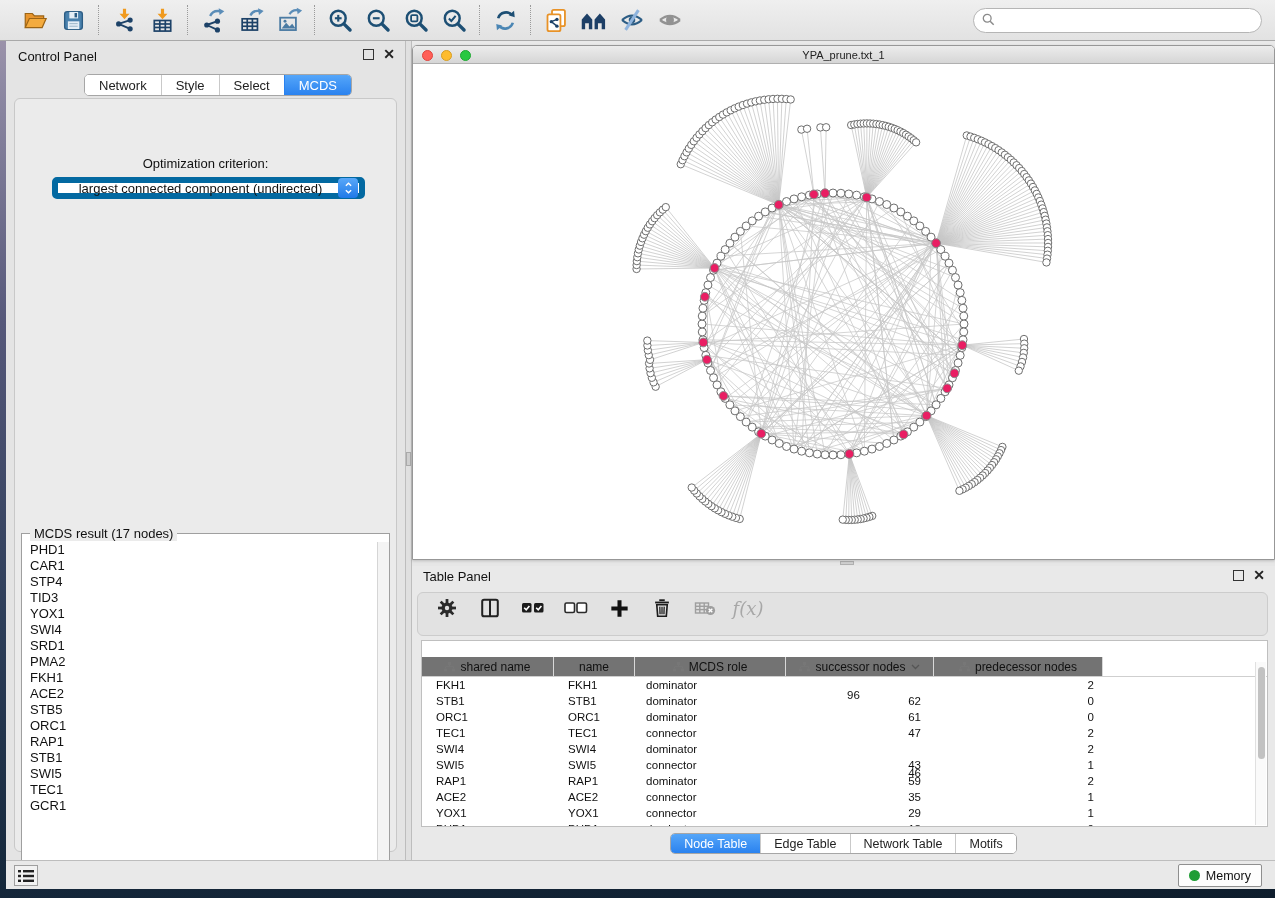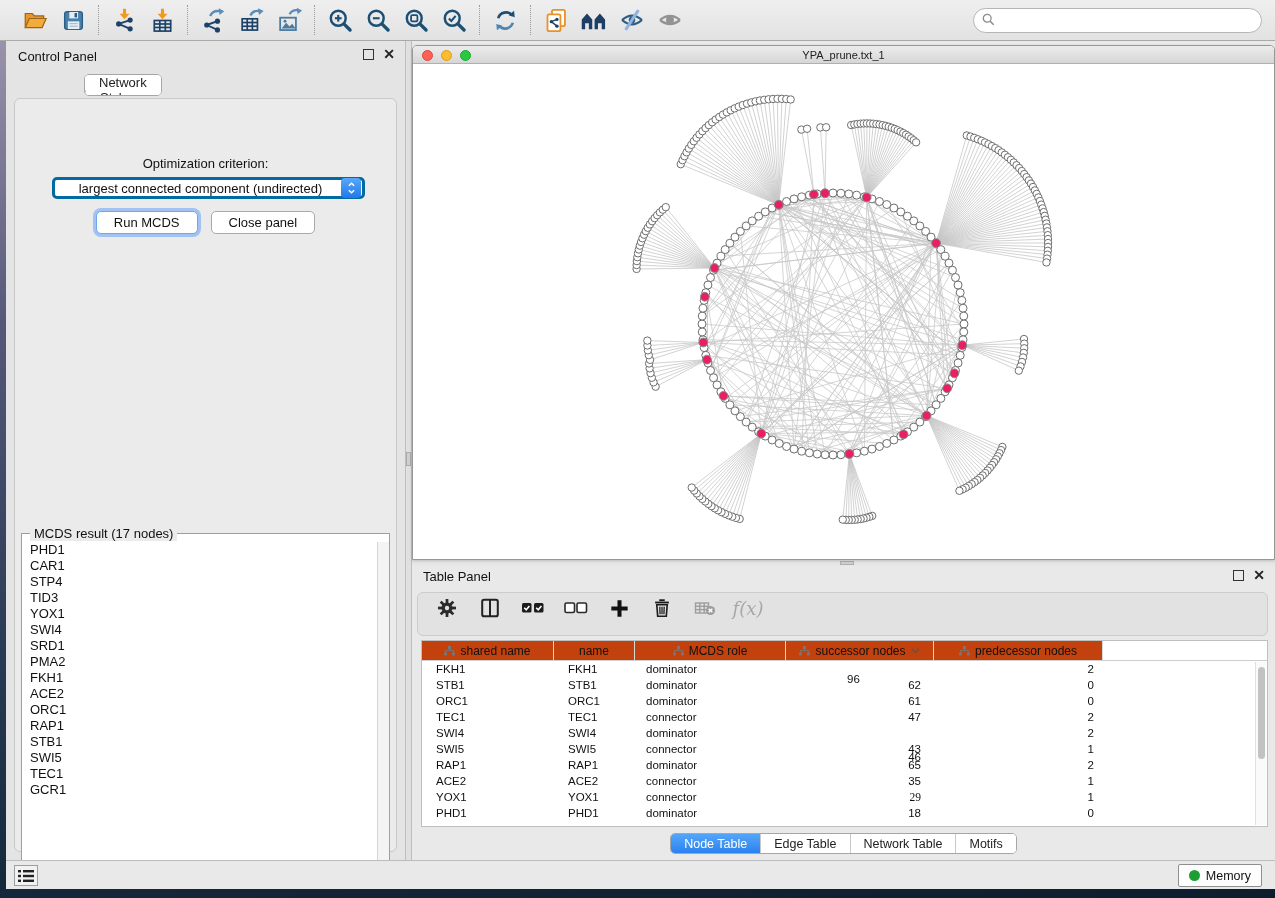--- a/index.html
+++ b/index.html
@@ -29,30 +29,30 @@
   .main { position:absolute; left:6px; top:41px; width:1269px; height:848px; background:#e9e9e9; }
 
   
   .control-panel { position:absolute; left:0; top:0; width:399px; height:819px; background:#e4e4e4; }
   .panel-header { position:absolute; left:12px; top:8px; font-size:13px; color:#111; }
   .panel-winbtns { position:absolute; right:10px; top:8px; display:flex; gap:9px; align-items:center; }
   .float-btn { width:11px; height:11px; border:1.5px solid #333; background:transparent; }
   .close-x { font-size:14px; font-weight:bold; color:#222; line-height:11px; }
 
   .seg-tabs { position:absolute; left:78px; top:33px; height:22px; display:flex;
-    border:1px solid #a6a6a6; border-radius:5px; overflow:hidden; background:#fff;flex-direction:column; }
+    border:1px solid #a6a6a6; border-radius:5px; overflow:hidden; background:#fff; }
   .seg { padding:0 14px; display:flex; align-items:center; font-size:13px; color:#222; border-left:1px solid #c9c9c9; background:#fff; }
   .seg:first-child { border-left:none; }
   .seg.active { background:linear-gradient(#55a6f9,#2a82ef); color:#fff; border-left-color:#2a82ef; }
 
   .cp-body { position:absolute; left:8px; top:57px; width:383px; height:754px;
     background:#ebebeb; border:1px solid #c8c8c8; border-radius:6px; }
   .opt-label { position:absolute; left:0; width:100%; top:57px; text-align:center; font-size:13px; }
   .opt-select { position:absolute; left:37px; top:78px; width:313px; height:22px; background:#fff;
-    border:3px solid #0369a1; border-radius:5px; display:flex; align-items:center; }
+    border:6px solid #0369a1; border-radius:5px; display:flex; align-items:center; }
   .opt-select .val { flex:1; text-align:center; font-size:13px; padding-left:6px; white-space:nowrap; overflow:hidden;}
   .opt-stepper { width:20px; height:20px; margin:0 1px; border-radius:4px; background:linear-gradient(#59a8f9,#1f79e8);
     display:flex; flex-direction:column; align-items:center; justify-content:center; gap:2px; }
   .chev { width:7px; height:5px; }
   .btn-row { position:absolute; top:112px; left:0; width:100%; display:flex; justify-content:center; gap:13px; }
   .mac-btn { height:23px; padding:0 17px; background:#fff; border:1px solid #a9a9a9; border-radius:5px;
     font-size:13px; display:flex; align-items:center; color:#111; font-family:"Liberation Sans",sans-serif;}
   .mac-btn.focused { box-shadow:0 0 0 3px rgba(100,160,250,.55); border-color:#6fa8e8; }
 
   .mcds-group { position:absolute; left:6px; top:434px; width:369px; height:332px;
@@ -83,21 +83,21 @@
 
   
   .table-panel { position:absolute; left:406px; top:525px; width:863px; height:294px; background:#e9e9e9; }
   .tp-header { position:absolute; left:11px; top:3px; font-size:13px; }
   .tp-winbtns { position:absolute; right:10px; top:4px; display:flex; gap:9px; align-items:center; }
   .tp-toolbar { position:absolute; left:5px; top:26px; width:851px; height:44px; background:#e2e2e2;
     border:1px solid #cccccc; border-radius:6px; display:flex; align-items:flex-start; gap:17px; padding-left:16px; }
   .tp-toolbar .ticon { width:26px; }
   .fx { font-family:"DejaVu Serif", serif; font-style:italic; font-size:18px; color:#a7a7a7; }
   .dtable { position:absolute; left:9px; top:74px; width:847px; height:187px; background:#fff; border:1px solid #bfbfbf; overflow:hidden;}
-  .thead { display:flex; height:20px; background:#c2410c; border-bottom:1px solid #cfcfcf; }
+  .thead { display:flex; height:20px; background:#737373; border-bottom:1px solid #cfcfcf;margin-top:16px; }
   .th { display:flex; align-items:center; justify-content:center; gap:5px; font-size:12px; color:#111;
     border-right:1px solid #d8d8d8; height:100%; }
   .th:last-child { border-right:none; }
   .trow { display:flex; height:16px; align-items:center; font-size:11.5px; }
   .td { padding:0; white-space:nowrap; overflow:hidden; }
   .tscroll { position:absolute; right:1px; top:21px; width:11px; bottom:1px; background:#fafafa; border-left:1px solid #e0e0e0;}
   .tscroll .thumb { position:absolute; left:1.5px; top:5px; width:7px; height:92px; background:#c2c2c2; border-radius:4px; }
   .bottom-tabs { position:absolute; left:0; top:267px; width:100%; display:flex; justify-content:center; }
   .btabs { display:flex; border:1px solid #a6a6a6; border-radius:5px; overflow:hidden; background:#fff; height:21px; }
   .btab { padding:0 13px; display:flex; align-items:center; font-size:12.5px; border-left:1px solid #c9c9c9; background:#fff; color:#222;}
@@ -301,37 +301,34 @@
         <span class="val">largest connected component (undirected)</span>
         <span class="opt-stepper">
           <svg class="chev" viewBox="0 0 8 5">
               <path d="M1 4 L4 1 L7 4" fill="none" stroke="#fff" stroke-width="1.6"></path>
             </svg>
           <svg class="chev" viewBox="0 0 8 5">
               <path d="M1 1 L4 4 L7 1" fill="none" stroke="#fff" stroke-width="1.6"></path>
             </svg>
         </span>
       </div>
-      <div class="btn-row">
-        <button class="mac-btn focused">Run MCDS</button>
-        <button class="mac-btn">Close panel</button>
-      </div>
       <div class="mcds-group">
         <div class="mcds-legend">MCDS result (17 nodes)</div>
         <div class="mcds-list" id="mcds-list">
             <div class="mcds-item">PHD1</div>
             <div class="mcds-item">CAR1</div>
             <div class="mcds-item">STP4</div>
             <div class="mcds-item">TID3</div>
             <div class="mcds-item">YOX1</div>
             <div class="mcds-item">SWI4</div>
             <div class="mcds-item">SRD1</div>
             <div class="mcds-item">PMA2</div>
             <div class="mcds-item">FKH1</div>
             <div class="mcds-item">ACE2</div>
+            <div class="mcds-item">STB5</div>
             <div class="mcds-item">ORC1</div>
             <div class="mcds-item">RAP1</div>
             <div class="mcds-item">STB1</div>
             <div class="mcds-item">SWI5</div>
             <div class="mcds-item">TEC1</div>
             <div class="mcds-item">GCR1</div>
           </div>
         <div class="mcds-scroll"></div>
       </div>
     </div>
@@ -1239,35 +1236,35 @@
             <div class="td" style="width: 132px; flex: 0 0 auto; padding-left: 14px;">SWI5</div>
             <div class="td" style="width: 81px; flex: 0 0 auto; padding-left: 14px;">SWI5</div>
             <div class="td" style="width: 151px; flex: 0 0 auto; padding-left: 11px;">connector</div>
             <div class="td" style="width: 148px; flex: 0 0 auto; text-align: right; padding-right: 13px;">43</div>
             <div class="td" style="width: 169px; flex: 0 0 auto; text-align: right; padding-right: 9px;">1</div>
           </div>
           <div class="trow">
             <div class="td" style="width: 132px; flex: 0 0 auto; padding-left: 14px;">RAP1</div>
             <div class="td" style="width: 81px; flex: 0 0 auto; padding-left: 14px;">RAP1</div>
             <div class="td" style="width: 151px; flex: 0 0 auto; padding-left: 11px;">dominator</div>
-            <div class="td" style="width: 148px; flex: 0 0 auto; text-align: right; padding-right: 13px;">65</div>
+            <div class="td" style="width: 148px; flex: 0 0 auto; text-align: right; padding-right: 13px;">59</div>
             <div class="td" style="width: 169px; flex: 0 0 auto; text-align: right; padding-right: 9px;">2</div>
           </div>
           <div class="trow">
             <div class="td" style="width: 132px; flex: 0 0 auto; padding-left: 14px;">ACE2</div>
             <div class="td" style="width: 81px; flex: 0 0 auto; padding-left: 14px;">ACE2</div>
             <div class="td" style="width: 151px; flex: 0 0 auto; padding-left: 11px;">connector</div>
             <div class="td" style="width: 148px; flex: 0 0 auto; text-align: right; padding-right: 13px;">35</div>
             <div class="td" style="width: 169px; flex: 0 0 auto; text-align: right; padding-right: 9px;">1</div>
           </div>
           <div class="trow">
             <div class="td" style="width: 132px; flex: 0 0 auto; padding-left: 14px;">YOX1</div>
             <div class="td" style="width: 81px; flex: 0 0 auto; padding-left: 14px;">YOX1</div>
             <div class="td" style="width: 151px; flex: 0 0 auto; padding-left: 11px;">connector</div>
-            <div class="td" style="width: 148px; flex: 0 0 auto; text-align: right; padding-right: 13px; font-family: Liberation Serif, serif;">29</div>
+            <div class="td" style="width: 148px; flex: 0 0 auto; text-align: right; padding-right: 13px;">29</div>
             <div class="td" style="width: 169px; flex: 0 0 auto; text-align: right; padding-right: 9px;">1</div>
           </div>
           <div class="trow">
             <div class="td" style="width: 132px; flex: 0 0 auto; padding-left: 14px;">PHD1</div>
             <div class="td" style="width: 81px; flex: 0 0 auto; padding-left: 14px;">PHD1</div>
             <div class="td" style="width: 151px; flex: 0 0 auto; padding-left: 11px;">dominator</div>
             <div class="td" style="width: 148px; flex: 0 0 auto; text-align: right; padding-right: 13px;">18</div>
             <div class="td" style="width: 169px; flex: 0 0 auto; text-align: right; padding-right: 9px;">0</div>
           </div>
         </div>

